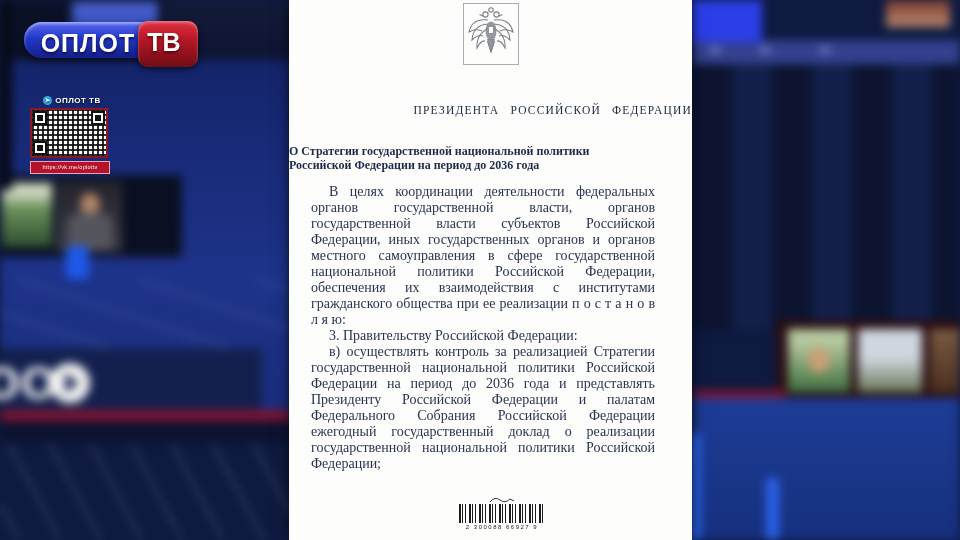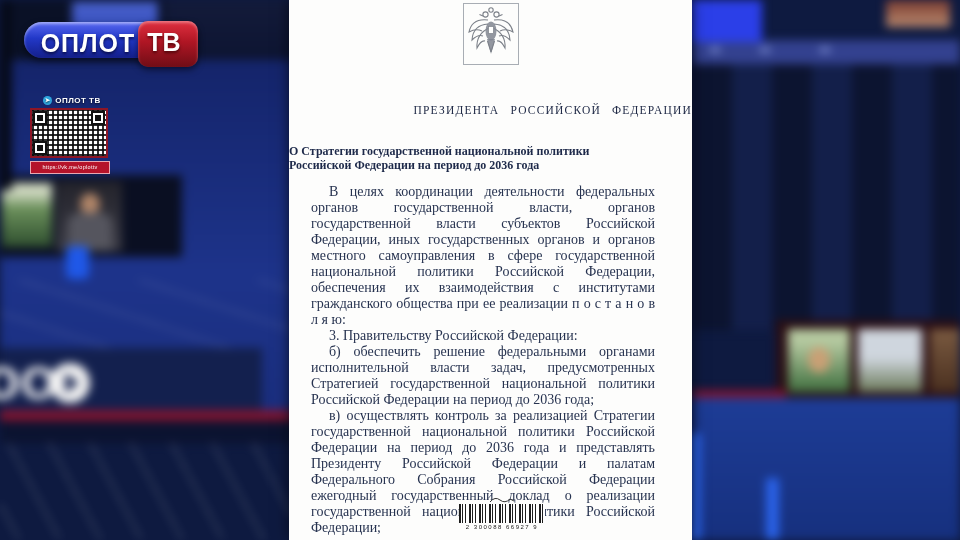--- a/index.html
+++ b/index.html
@@ -163,21 +163,20 @@
     </svg>
   </div>
   <div class="issuer">ПРЕЗИДЕНТА  РОССИЙСКОЙ  ФЕДЕРАЦИИ</div>
   <div class="subject">
     <span>О Стратегии государственной национальной политики</span><br>
     <span>Российской Федерации на период до 2036 года</span>
   </div>
   <div class="doc-body">
     <p>В целях координации деятельности федеральных органов государственной власти, органов государственной власти субъектов Российской Федерации, иных государственных органов и органов местного самоуправления в сфере государственной национальной политики Российской Федерации, обеспечения их взаимодействия с институтами гражданского общества при ее реализации п о с т а н о в л я ю:</p>
     <p>3. Правительству Российской Федерации:</p>
-    <p>б) обеспечить решение федеральными органами исполнительной власти задач, предусмотренных Стратегией государственной национальной политики Российской Федерации на период до 2036 года;</p>
     <p>в) осуществлять контроль за реализацией Стратегии государственной национальной политики Российской Федерации на период до 2036 года и представлять Президенту Российской Федерации и палатам Федерального Собрания Российской Федерации ежегодный государственный доклад о реализации государственной национальной политики Российской Федерации;</p>
   </div>
   <div class="barcode-wrap">
     <svg class="squiggle" width="26" height="8" viewBox="0 0 26 8">
       <path d="M1 6 Q6 0 11 4 T21 3 L25 5" stroke="#333" stroke-width="1" fill="none"></path>
     </svg>
     <div class="barcode"></div>
     <div class="barcode-num">2 300088 66927 9</div>
   </div>
 </div>

